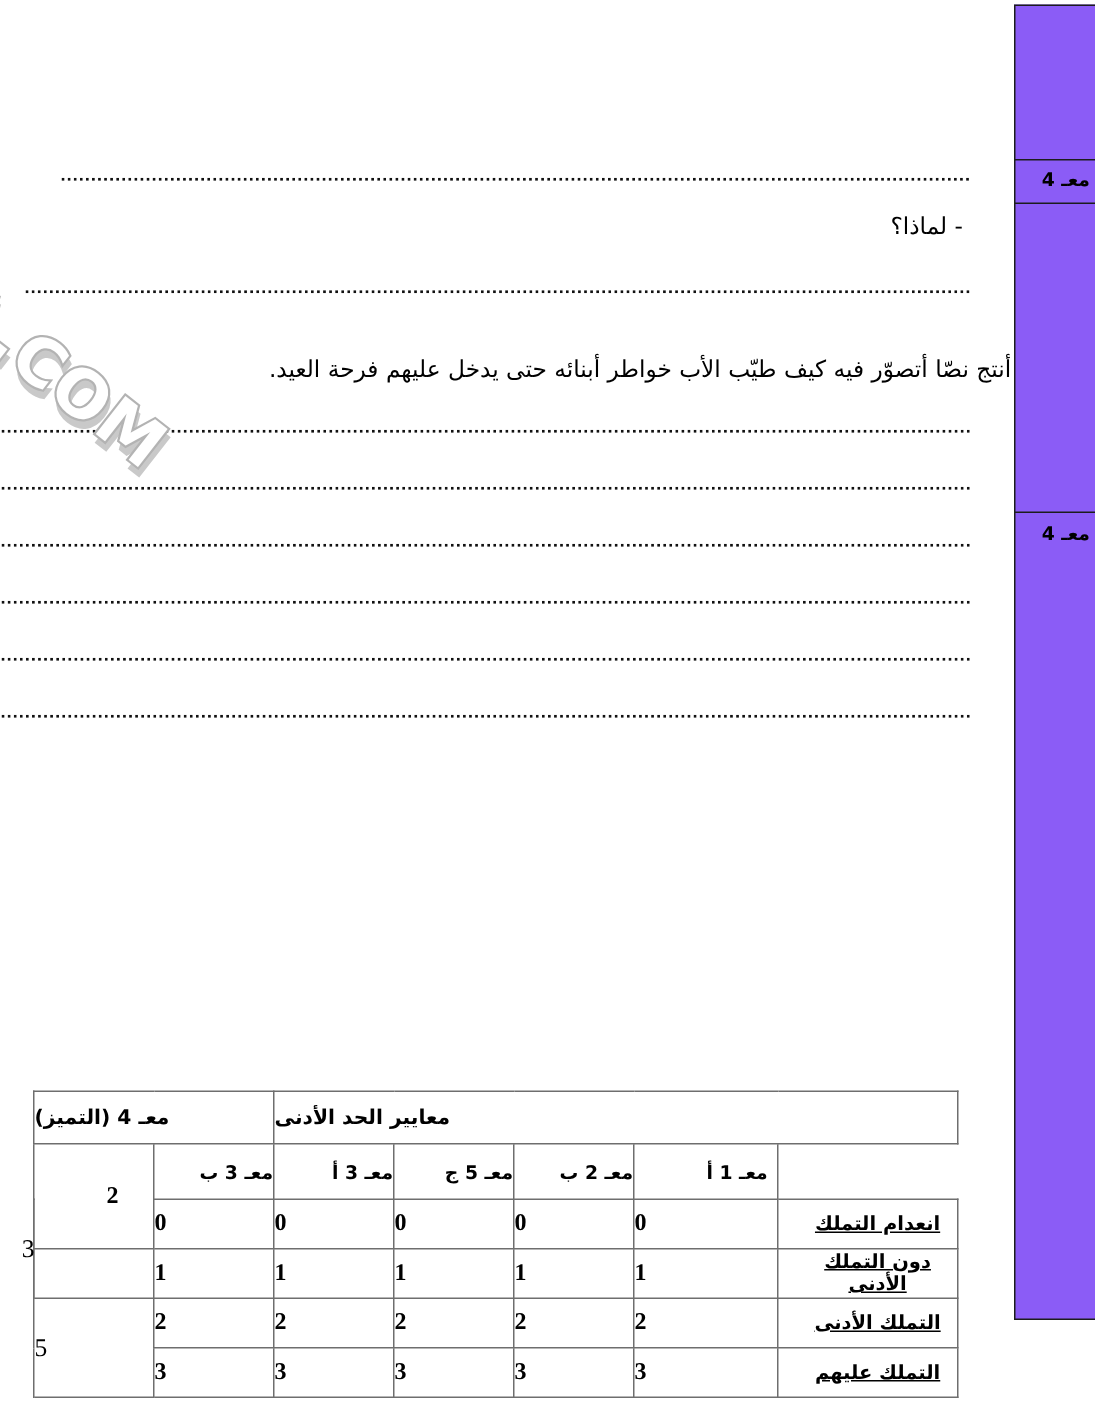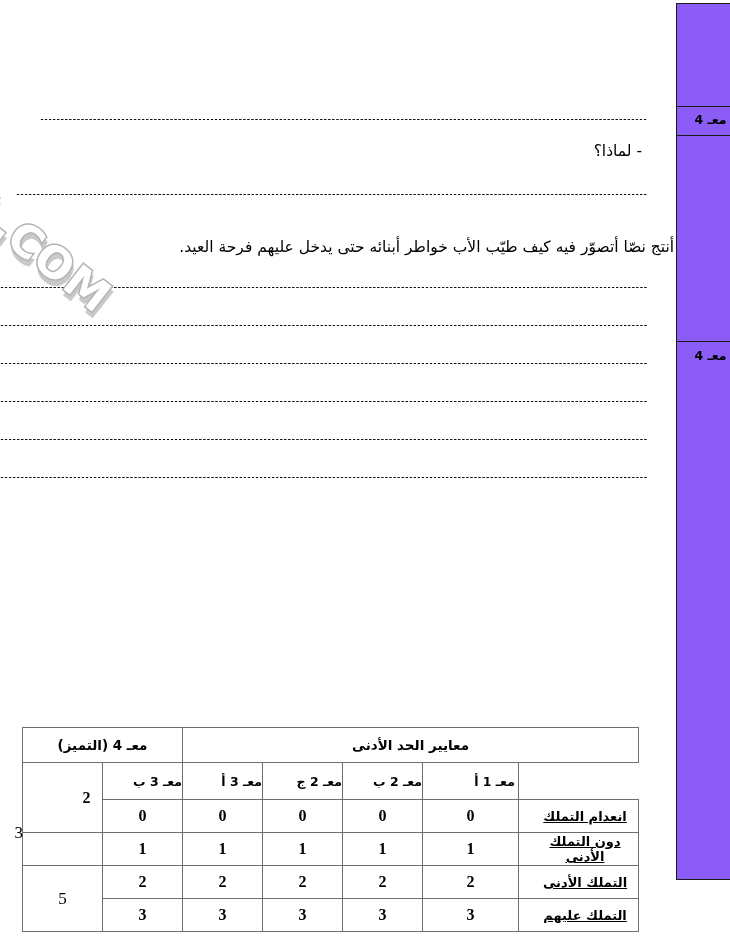--- a/index.html
+++ b/index.html
@@ -123,21 +123,21 @@
     top: 727px;
     width: 616px;
     border-collapse: collapse;
     direction: rtl;
     table-layout: fixed;
     z-index: 3;
     background: #fff;
   }
   #grade-table td {
     border: 1.1px solid #6e6e6e;
-    text-align: center;
+    text-align: left;
     vertical-align: middle;
     font-size: 13px;
     font-weight: 700;
     padding: 0;
     height: 32px;
     color: #000;
   }
   #grade-table td.rowlabel {
     font-size: 13px;
     font-weight: 700;
@@ -227,21 +227,21 @@
 
       <tr>
         <td class="hdr" colspan="5">معايير الحد الأدنى</td>
         <td class="hdr" colspan="2">معـ 4 (التميز)</td>
       </tr>
 
       <tr>
         <td class="colhdr nob-all"></td>
         <td class="colhdr">معـ 1 أ</td>
         <td class="colhdr">معـ 2 ب</td>
-        <td class="colhdr">معـ 2 ج</td>
+        <td class="colhdr">معـ 5 ج</td>
         <td class="colhdr">معـ 3 أ</td>
         <td class="colhdr">معـ 3 ب</td>
         <td class="colhdr" rowspan="2" style="font-family:'Liberation Serif', 'DejaVu Serif', serif; font-size:16px;">2</td>
       </tr>
 
       <tr>
         <td class="rowlabel">انعدام التملك</td>
         <td class="num">0</td>
         <td class="num">0</td>
         <td class="num">0</td>

